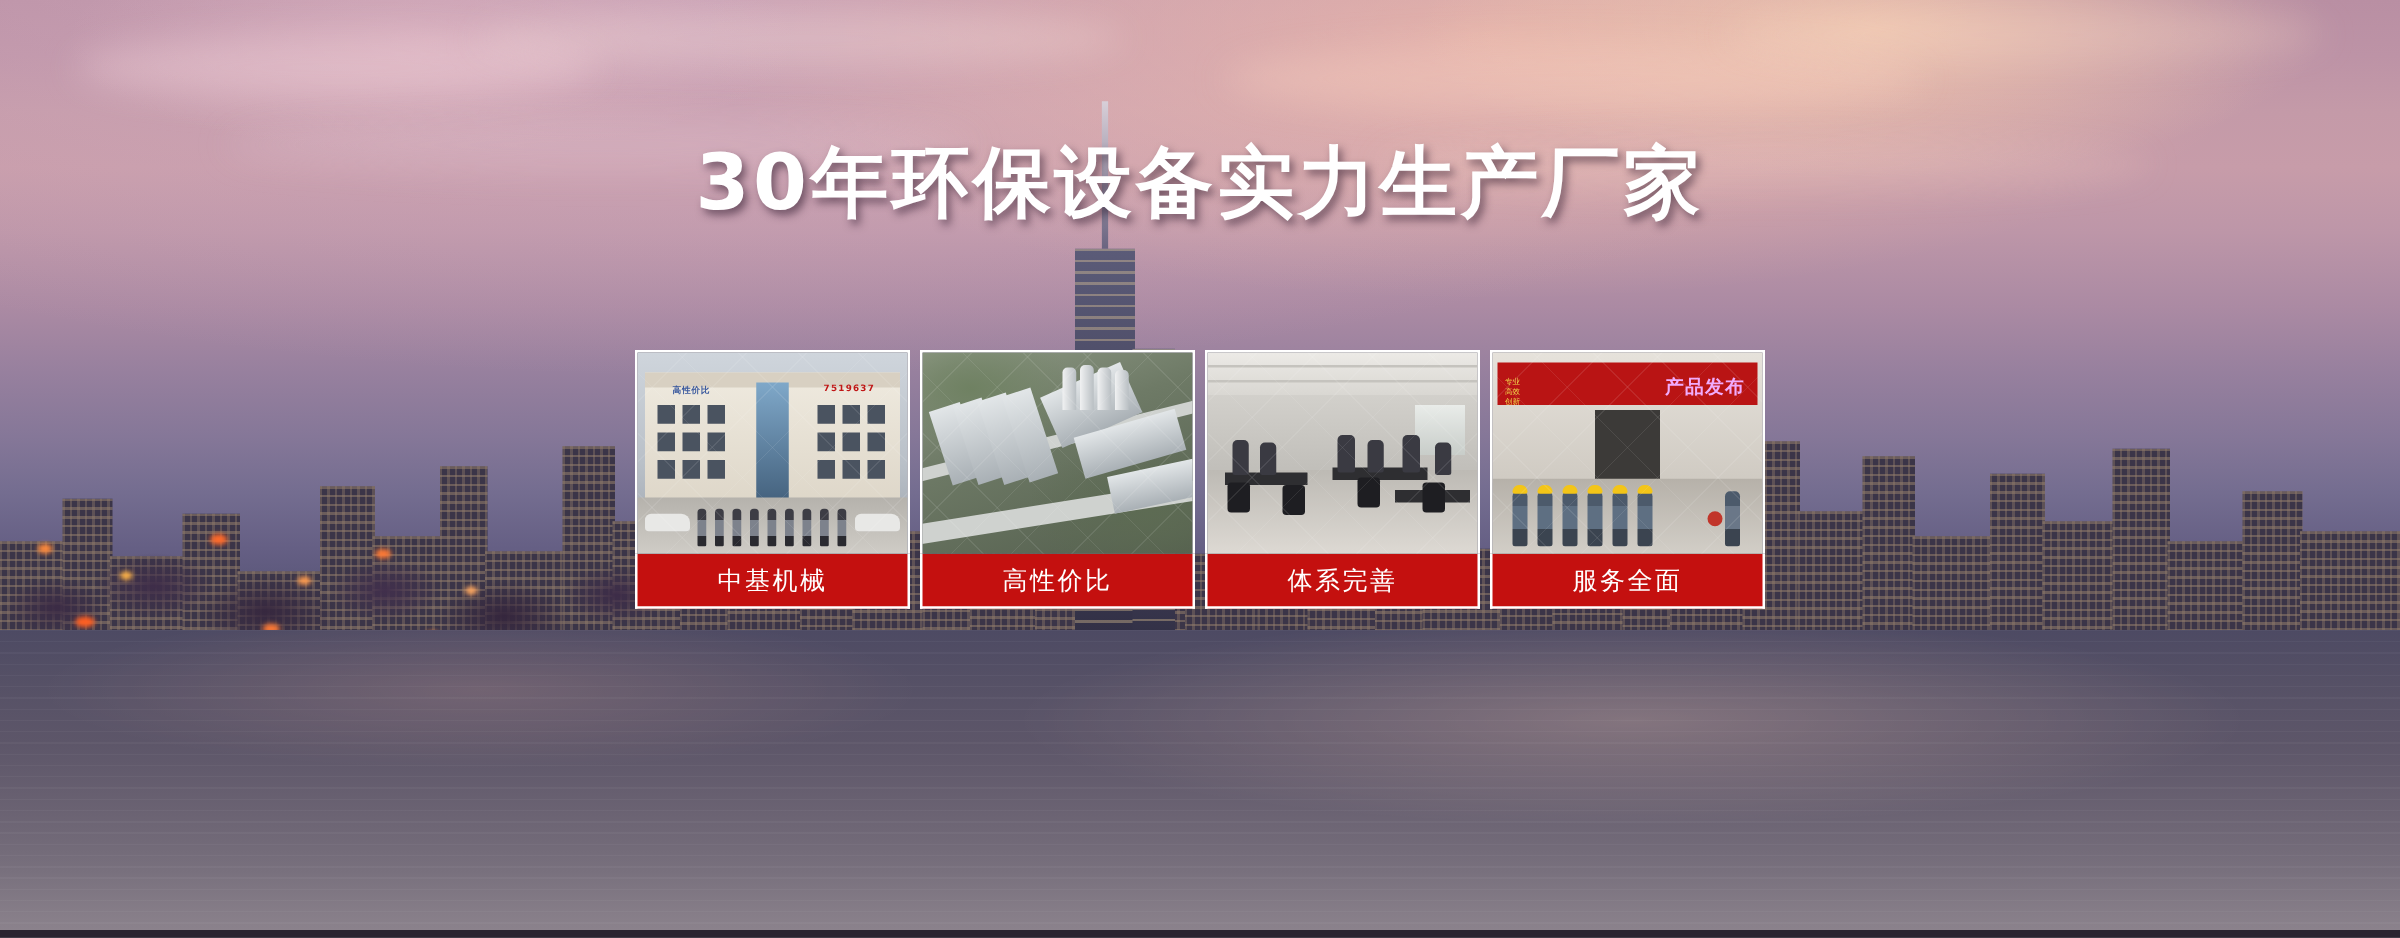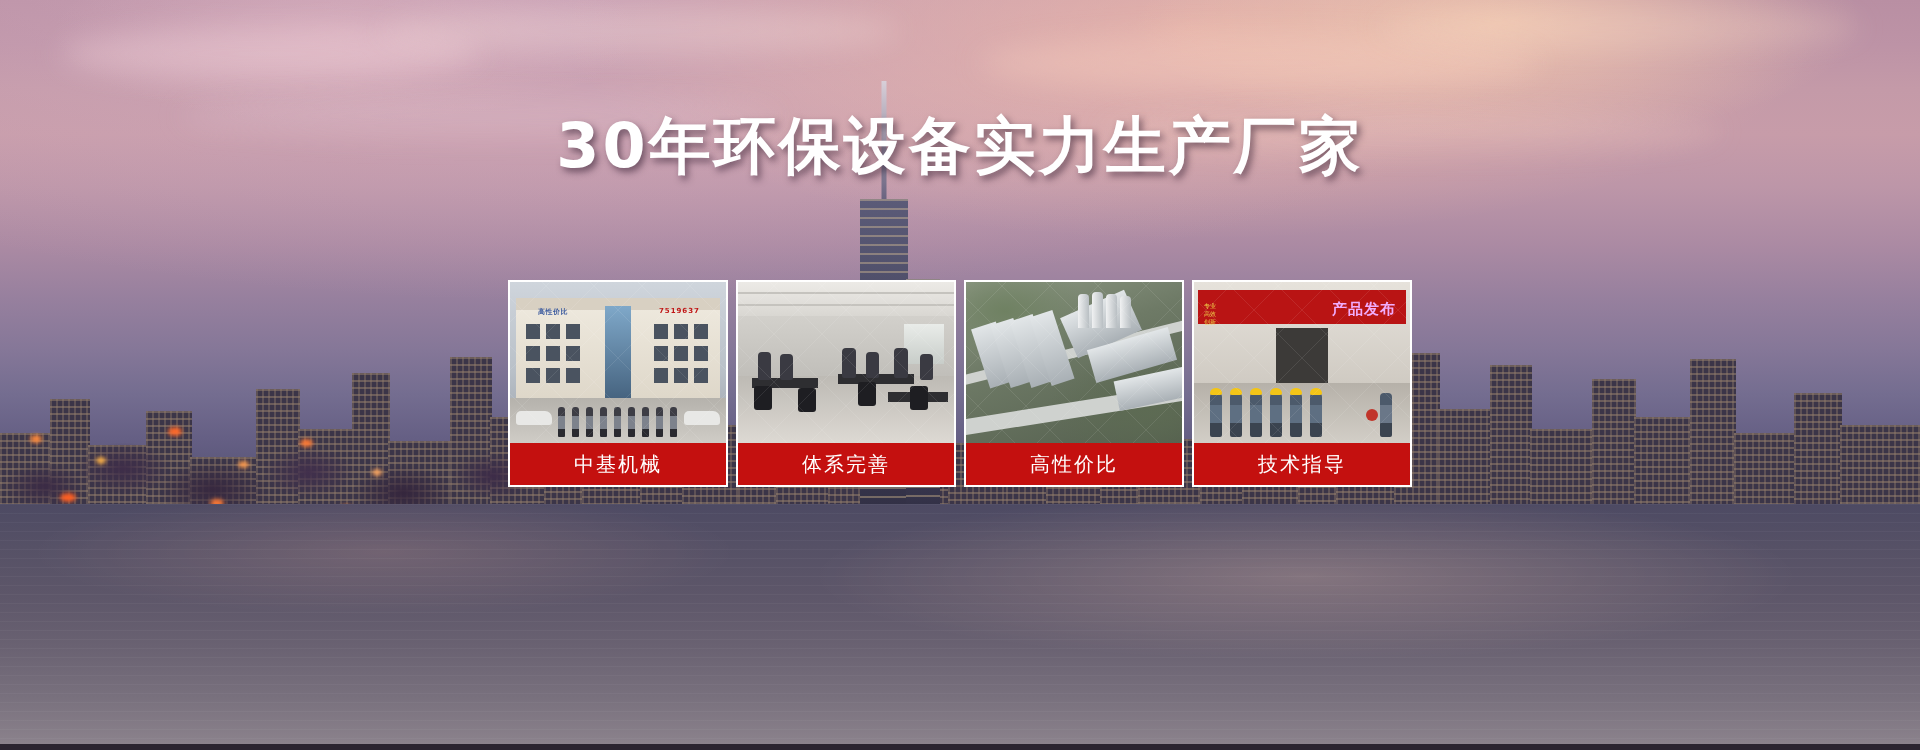--- a/index.html
+++ b/index.html
@@ -306,20 +306,42 @@
           <div class="p1-person" style="left:132px;"></div>
           <div class="p1-person" style="left:146px;"></div>
           <div class="p1-person" style="left:160px;"></div>
           <div class="wm"></div>
         </div>
         <div class="card-label">中基机械</div>
       </div>
 
       <div class="card">
         <div class="card-photo">
+          <div class="p2-bg"></div>
+          <div class="p2-field"></div>
+          <div class="p2-road" style="left:-20px;top:118px;width:280px;height:16px;transform:rotate(-9deg);"></div>
+          <div class="p2-road" style="left:-10px;top:64px;width:250px;height:10px;transform:rotate(-14deg);"></div>
+          <div class="p2-shed" style="left:14px;top:42px;width:26px;height:62px;transform:rotate(-18deg);"></div>
+          <div class="p2-shed" style="left:34px;top:38px;width:24px;height:66px;transform:rotate(-18deg);"></div>
+          <div class="p2-shed" style="left:54px;top:34px;width:24px;height:70px;transform:rotate(-18deg);"></div>
+          <div class="p2-shed" style="left:74px;top:30px;width:24px;height:72px;transform:rotate(-18deg);"></div>
+          <div class="p2-shed" style="left:100px;top:20px;width:70px;height:44px;transform:rotate(-24deg);"></div>
+          <div class="p2-shed" style="left:124px;top:56px;width:84px;height:34px;transform:rotate(-16deg);"></div>
+          <div class="p2-shed" style="left:150px;top:92px;width:70px;height:30px;transform:rotate(-12deg);"></div>
+          <div class="p2-silo" style="left:112px;top:12px;height:34px;"></div>
+          <div class="p2-silo" style="left:126px;top:10px;height:36px;"></div>
+          <div class="p2-silo" style="left:140px;top:12px;height:34px;"></div>
+          <div class="p2-silo" style="left:154px;top:14px;height:32px;"></div>
+          <div class="wm"></div>
+        </div>
+        <div class="card-label">高性价比</div>
+      </div>
+
+      <div class="card">
+        <div class="card-photo">
           <div class="p3-bg"></div>
           <div class="p3-ceil">
             <div class="p3-ceilline" style="top:10px;"></div>
             <div class="p3-ceilline" style="top:22px;"></div>
           </div>
           <div class="p3-wall"></div>
           <div class="p3-win" style="right:10px;top:42px;width:40px;height:40px;"></div>
           <div class="p3-floor"></div>
           <div class="p3-desk" style="left:14px;top:96px;width:66px;height:10px;"></div>
           <div class="p3-desk" style="left:100px;top:92px;width:76px;height:10px;"></div>
@@ -334,42 +356,20 @@
           <div class="p3-chair" style="left:60px;top:106px;width:18px;height:24px;"></div>
           <div class="p3-chair" style="left:120px;top:100px;width:18px;height:24px;"></div>
           <div class="p3-chair" style="left:172px;top:104px;width:18px;height:24px;"></div>
           <div class="wm"></div>
         </div>
         <div class="card-label">体系完善</div>
       </div>
 
       <div class="card">
         <div class="card-photo">
-          <div class="p2-bg"></div>
-          <div class="p2-field"></div>
-          <div class="p2-road" style="left:-20px;top:118px;width:280px;height:16px;transform:rotate(-9deg);"></div>
-          <div class="p2-road" style="left:-10px;top:64px;width:250px;height:10px;transform:rotate(-14deg);"></div>
-          <div class="p2-shed" style="left:14px;top:42px;width:26px;height:62px;transform:rotate(-18deg);"></div>
-          <div class="p2-shed" style="left:34px;top:38px;width:24px;height:66px;transform:rotate(-18deg);"></div>
-          <div class="p2-shed" style="left:54px;top:34px;width:24px;height:70px;transform:rotate(-18deg);"></div>
-          <div class="p2-shed" style="left:74px;top:30px;width:24px;height:72px;transform:rotate(-18deg);"></div>
-          <div class="p2-shed" style="left:100px;top:20px;width:70px;height:44px;transform:rotate(-24deg);"></div>
-          <div class="p2-shed" style="left:124px;top:56px;width:84px;height:34px;transform:rotate(-16deg);"></div>
-          <div class="p2-shed" style="left:150px;top:92px;width:70px;height:30px;transform:rotate(-12deg);"></div>
-          <div class="p2-silo" style="left:112px;top:12px;height:34px;"></div>
-          <div class="p2-silo" style="left:126px;top:10px;height:36px;"></div>
-          <div class="p2-silo" style="left:140px;top:12px;height:34px;"></div>
-          <div class="p2-silo" style="left:154px;top:14px;height:32px;"></div>
-          <div class="wm"></div>
-        </div>
-        <div class="card-label">高性价比</div>
-      </div>
-
-      <div class="card">
-        <div class="card-photo">
           <div class="p4-bg"></div>
           <div class="p4-wall"></div>
           <div class="p4-banner">
             <div class="p4-side">专业<br>高效<br>创新</div>
             <div class="p4-btxt">产品发布</div>
           </div>
           <div class="p4-door"></div>
           <div class="p4-ground"></div>
           <div class="p4-worker" style="left:16px;">
               <div class="p4-hat"></div>
@@ -386,18 +386,18 @@
           <div class="p4-worker" style="left:96px;">
               <div class="p4-hat"></div>
             </div>
           <div class="p4-worker" style="left:116px;">
               <div class="p4-hat"></div>
             </div>
           <div class="p4-worker" style="left:186px;background:linear-gradient(180deg,#4c5a6b 0 12px,#6a7788 12px 30px,#3b4450 30px 100%);"></div>
           <div class="p4-red" style="left:172px;bottom:22px;width:12px;height:12px;"></div>
           <div class="wm"></div>
         </div>
-        <div class="card-label">技术指导</div>
+        <div class="card-label">服务全面</div>
       </div>
 
     </div>
   </div>
 </div>
 
 </body></html>

